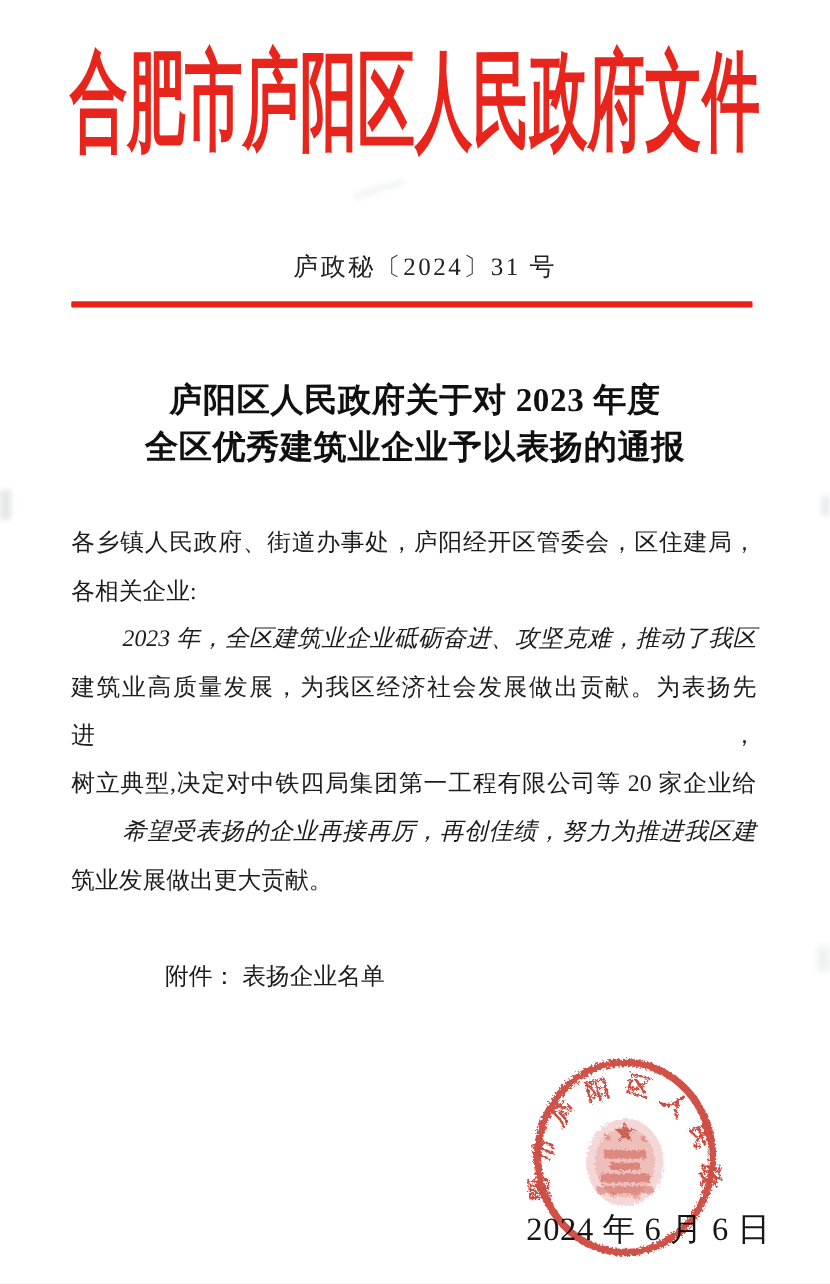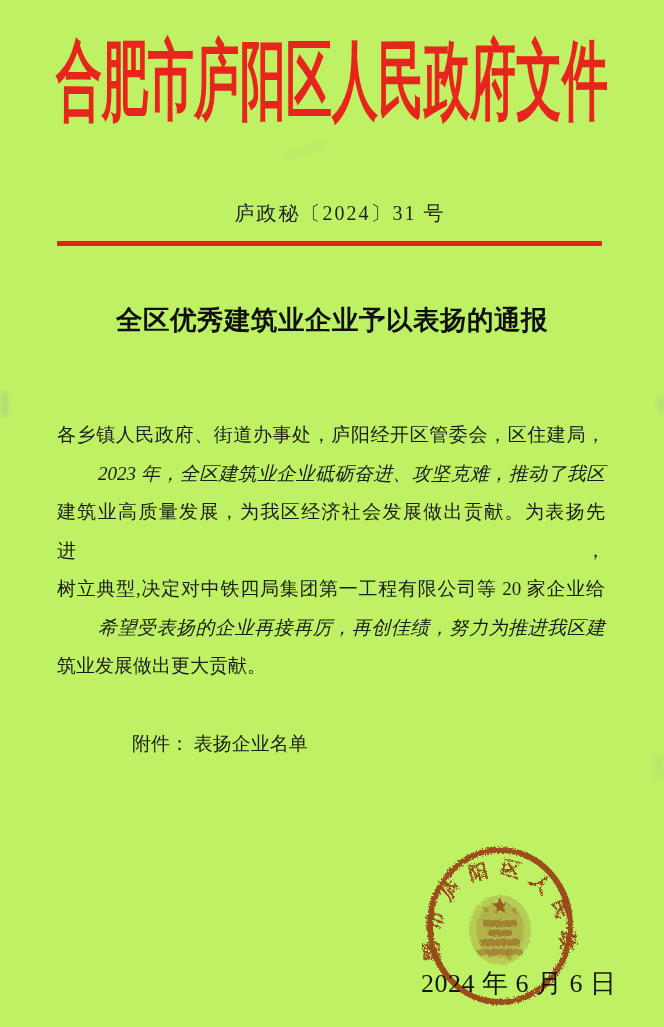--- a/index.html
+++ b/index.html
@@ -1,20 +1,20 @@
 <!DOCTYPE html>
 <html><head>
 <meta charset="utf-8">
 <style>
   html,body{margin:0;padding:0;background:#e9e9e9;}
   .page{
     position:relative;
     width:664px;height:1027px;
     margin:0 auto;
-    background:#bef264;
+    background:#ffffff;
     overflow:hidden;
     font-family:"Liberation Serif","DejaVu Serif",serif;
     color:#1e1e1e;
   }
 
   
   .letterhead{
     position:absolute;top:34px;left:0;right:0;height:96px;
     display:flex;align-items:center;justify-content:center;
   }
@@ -80,25 +80,27 @@
 
   <div class="letterhead">
     <span class="big">合肥市庐阳区人民政府文件</span>
   </div>
 
   <div class="docnum">庐政秘〔2024〕31 号</div>
 
   <div class="red-rule"></div>
 
   <div class="title">
+    <div>庐阳区人民政府关于对 2023 年度</div>
     <div>全区优秀建筑业企业予以表扬的通报</div>
   </div>
 
   <div class="body-text">
     <div class="line just">各乡镇人民政府、街道办事处，庐阳经开区管委会，区住建局，</div>
+    <div class="line">各相关企业:</div>
     <div class="line just ind">2023 年，全区建筑业企业砥砺奋进、攻坚克难，推动了我区</div>
     <div class="line just">建筑业高质量发展，为我区经济社会发展做出贡献。为表扬先进，</div>
     <div class="line just">树立典型,决定对中铁四局集团第一工程有限公司等 20 家企业给</div>
     <div class="line just ind">希望受表扬的企业再接再厉，再创佳绩，努力为推进我区建</div>
     <div class="line">筑业发展做出更大贡献。</div>
     <div class="line attachment">附件： 表扬企业名单</div>
   </div>
 
   <div class="date">2024 年 6 月 6 日</div>
 

